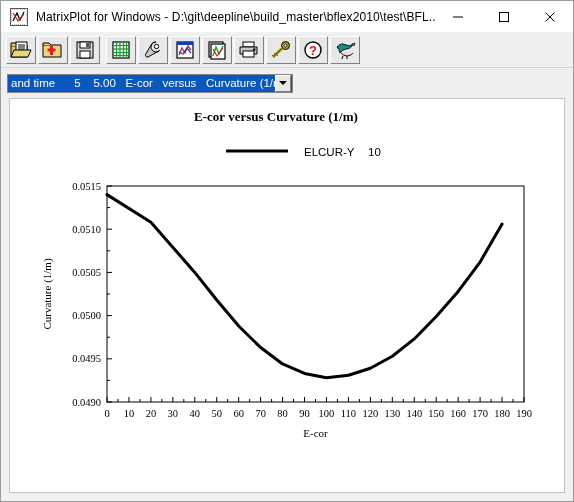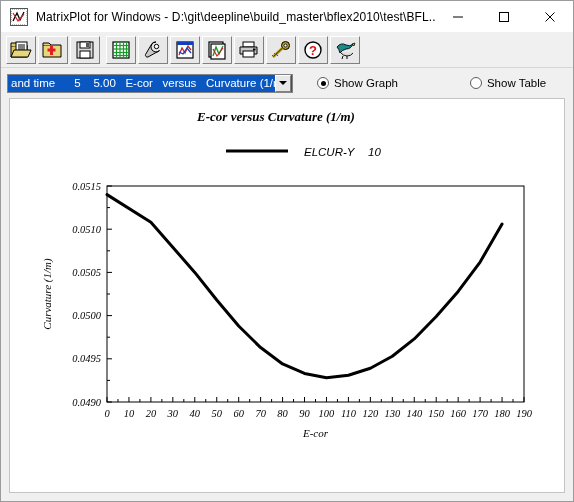--- a/index.html
+++ b/index.html
@@ -138,21 +138,20 @@
     box-sizing:border-box;
     background:#f0f0f0;
   }
   .plotpanel{
     width:100%;height:100%;
     background:#ffffff;
     border:1px solid #c4c4c4;
     box-sizing:border-box;
     position:relative;
     overflow:hidden;
-    font-style:italic;
   }
   .plotpanel svg{display:block;position:absolute;left:0;top:0;}
 </style>
 </head>
 <body>
 
 <div class="window">
 
   <div class="titlebar">
     <div class="title-icon">
@@ -350,30 +349,20 @@
   </div>
 
   <div class="selrow">
     <div class="combo">
       <div class="combo-text">and time      5    5.00   E-cor   versus   Curvature (1/m)</div>
       <div class="combo-arrow">
           <i></i>
         </div>
     </div>
 
-    <div class="radio-group">
-      <div class="radio on" style="margin-left:14px;">
-        <span class="dot"></span>
-        <span class="lbl">Show Graph</span>
-      </div>
-      <div class="radio" style="margin-left:72px;">
-        <span class="dot"></span>
-        <span class="lbl">Show Table</span>
-      </div>
-    </div>
   </div>
 
   <div class="panelwrap">
     <div class="plotpanel">
       <svg id="chart-svg" width="556" height="392" viewBox="0 0 556 392">
           <text x="266" y="22" text-anchor="middle" font-family="Liberation Serif, serif" font-size="13" font-weight="bold" fill="#000">E-cor   versus   Curvature (1/m)</text>
           <line x1="216" y1="52" x2="278" y2="52" stroke="#000000" stroke-width="3"></line>
           <text x="294" y="56.5" font-family="Liberation Sans, sans-serif" font-size="11.5" fill="#000">ELCUR-Y</text>
           <text x="358" y="56.5" font-family="Liberation Sans, sans-serif" font-size="11.5" fill="#000">10</text>
           <rect x="97" y="87" width="417" height="216" fill="none" stroke="#000" stroke-width="1"></rect>

